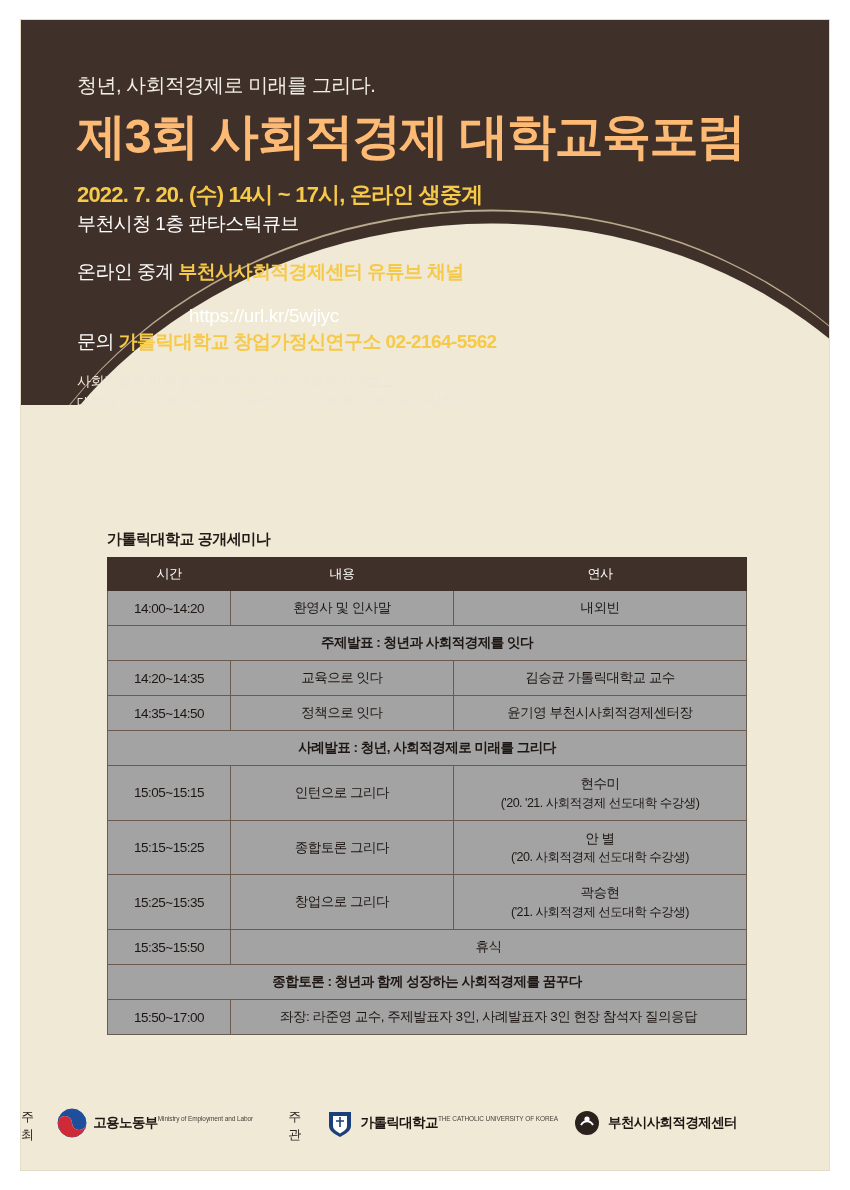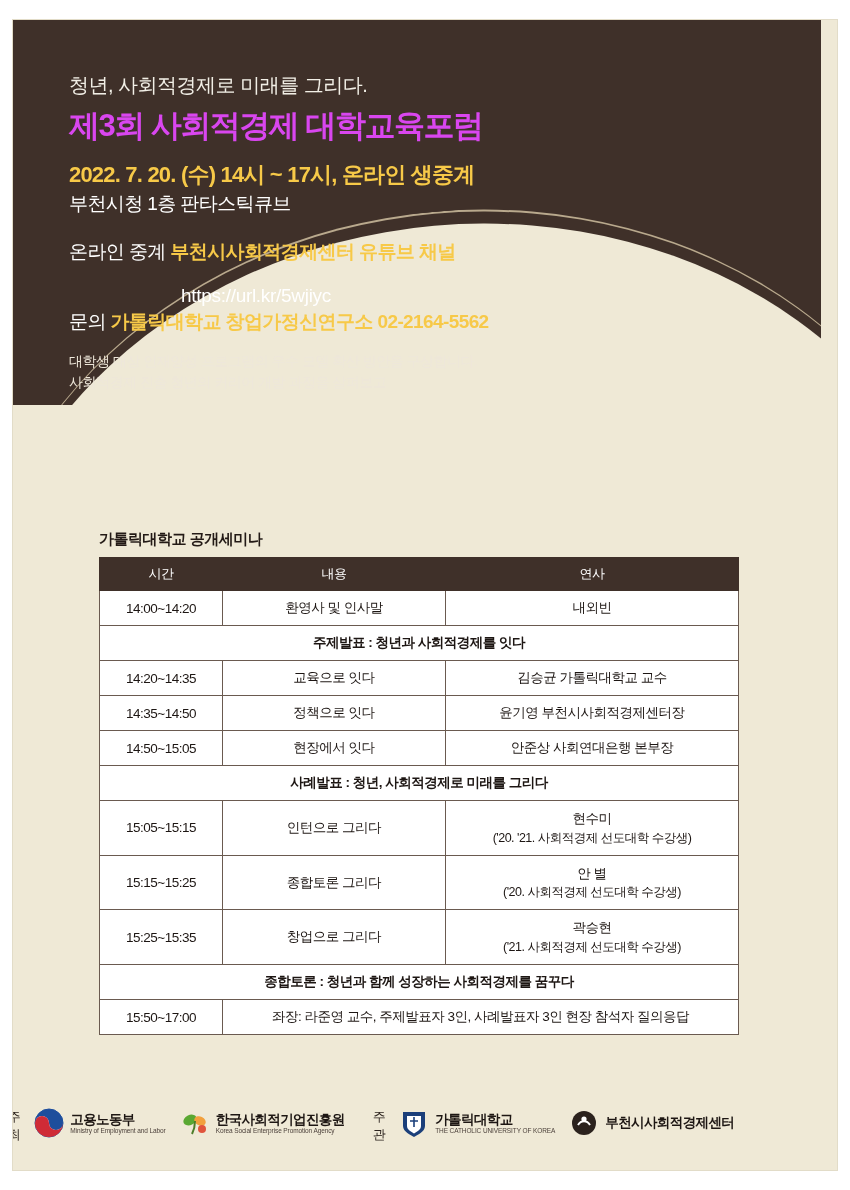--- a/index.html
+++ b/index.html
@@ -14,21 +14,20 @@
     overflow: hidden;
   }
   .poster {
     position: relative;
     width: 808px;
     height: 1150px;
     margin: 20px auto;
     background: #efe9d6;
     overflow: hidden;
     box-shadow: 0 0 0 1px #e2dcc8;
-    padding-left: 16px;
   }
 
   
   .header {
     position: absolute;
     left: 0; top: 0;
     width: 808px;
     height: 385px;
     background: #3f3029;
     overflow: hidden;
@@ -60,23 +59,23 @@
     padding: 52px 0 0 56px;
     color: #ffffff;
   }
   .h-tagline {
     font-size: 20px;
     letter-spacing: -0.5px;
     color: #f2efe6;
     margin-bottom: 10px;
   }
   .h-title {
-    font-size: 31px;
-    font-weight: bold;
-    color: #d946ef;
+    font-size: 49px;
+    font-weight: bold;
+    color: #fdba74;
     letter-spacing: -1.5px;
     line-height: 1.12;
     margin-bottom: 16px;
   }
   .h-datetime {
     font-size: 22px;
     font-weight: bold;
     color: #f7c948;
     letter-spacing: -0.8px;
     margin-bottom: 1px;
@@ -132,21 +131,21 @@
   .table-caption {
     font-size: 15px;
     font-weight: bold;
     color: #231a16;
     letter-spacing: -0.5px;
     margin-bottom: 8px;
   }
   table.schedule {
     width: 640px;
     border-collapse: collapse;
-    background: #ffffff;
+    background: #a3a3a3;
     table-layout: fixed;
   }
   table.schedule th {
     background: #3f3029;
     color: #ffffff;
     font-size: 13px;
     font-weight: normal;
     padding: 7px 0;
     border: 1px solid #3f3029;
     letter-spacing: -0.4px;
@@ -191,21 +190,20 @@
     align-items: center;
     gap: 6px;
   }
   .logo-mark {
     width: 30px; height: 30px;
     display: inline-block;
     flex: 0 0 auto;
   }
   .logo-text {
     display: flex;
-    flex-direction: column;
     justify-content: center;
     line-height: 1.15;
   }
   .logo-text .ko {
     font-size: 13.5px;
     font-weight: bold;
     color: #1d1613;
     letter-spacing: -0.6px;
     white-space: nowrap;
   }
@@ -235,22 +233,22 @@
       <div class="h-online">
         <span>온라인 중계 </span><b>부천시사회적경제센터 유튜브 채널</b>
       </div>
       <div class="h-url">https://url.kr/5wjiyc</div>
 
       <div class="h-contact">
         <span>문의 </span><b>가톨릭대학교 창업가정신연구소 02-2164-5562</b>
       </div>
 
       <div class="h-desc">
+        <div>사회적경제 진출 청년의 커리어 개발 과정을 살펴보고</div>
         <div>대학생 대상 인재양성 프로그램의 우수 모델 확산 방안을 구상합니다.</div>
-        <div>사회적경제 진출 청년의 커리어 개발 과정을 살펴보고</div>
       </div>
     </div>
   </div>
 
   <div class="body-area">
 
     <div class="table-wrap">
       <div class="table-caption">가톨릭대학교 공개세미나</div>
 
       <table class="schedule">
@@ -275,25 +273,20 @@
 
           <tr>
             <td class="time">14:20~14:35</td>
             <td class="topic">교육으로 잇다</td>
             <td>김승균 가톨릭대학교 교수</td>
           </tr>
           <tr>
             <td class="time">14:35~14:50</td>
             <td class="topic">정책으로 잇다</td>
             <td>윤기영 부천시사회적경제센터장</td>
-          </tr>
-          <tr>
-            <td class="time">14:50~15:05</td>
-            <td class="topic">현장에서 잇다</td>
-            <td>안준상 사회연대은행 본부장</td>
           </tr>
 
           <tr>
             <td class="section" colspan="3">사례발표 : 청년, 사회적경제로 미래를 그리다</td>
           </tr>
 
           <tr>
             <td class="time">15:05~15:15</td>
             <td class="topic">인턴으로 그리다</td>
             <td class="two-line">
@@ -311,20 +304,24 @@
           </tr>
           <tr>
             <td class="time">15:25~15:35</td>
             <td class="topic">창업으로 그리다</td>
             <td class="two-line">
               <div>곽승현</div>
               <div class="sub">('21. 사회적경제 선도대학 수강생)</div>
             </td>
           </tr>
 
+          <tr>
+            <td class="time">15:35~15:50</td>
+            <td colspan="2">휴식</td>
+          </tr>
 
           <tr>
             <td class="section" colspan="3">종합토론 : 청년과 함께 성장하는 사회적경제를 꿈꾸다</td>
           </tr>
 
           <tr>
             <td class="time">15:50~17:00</td>
             <td colspan="2">좌장: 라준영 교수, 주제발표자 3인, 사례발표자 3인 현장 참석자 질의응답</td>
           </tr>
 
@@ -343,34 +340,20 @@
             <path d="M1 15a14 14 0 0 1 28 0a7 7 0 0 1-14 0a7 7 0 0 0-14 0z" fill="#1e4e9c"></path>
             <path d="M29 15a14 14 0 0 1-28 0a7 7 0 0 1 14 0a7 7 0 0 0 14 0z" fill="#cf2b36"></path>
           </svg>
         </span>
         <span class="logo-text">
           <span class="ko">고용노동부</span>
           <span class="en">Ministry of Employment and Labor</span>
         </span>
       </div>
 
-      <div class="logo">
-        <span class="logo-mark">
-          <svg width="30" height="30" viewBox="0 0 30 30">
-            <ellipse cx="10" cy="12" rx="7" ry="5" fill="#5aa832" transform="rotate(-25 10 12)"></ellipse>
-            <ellipse cx="20" cy="13" rx="6" ry="4.5" fill="#f2a03d" transform="rotate(25 20 13)"></ellipse>
-            <path d="M15 13 C15 19 14 22 12 26" stroke="#4d7d2a" stroke-width="2" fill="none"></path>
-            <circle cx="22" cy="21" r="4" fill="#e0543c"></circle>
-          </svg>
-        </span>
-        <span class="logo-text">
-          <span class="ko">한국사회적기업진흥원</span>
-          <span class="en">Korea Social Enterprise Promotion Agency</span>
-        </span>
-      </div>
 
       <div class="logo-sep"></div>
 
       <div class="f-label">주관</div>
 
       <div class="logo">
         <span class="logo-mark">
           <svg width="30" height="30" viewBox="0 0 30 30">
             <path d="M4 4h22v14c0 6-8 9-11 11C12 27 4 24 4 18z" fill="#1b3f7a"></path>
             <path d="M8 8h14v10c0 4-5 6-7 7.5C13 24 8 22 8 18z" fill="#ffffff"></path>

